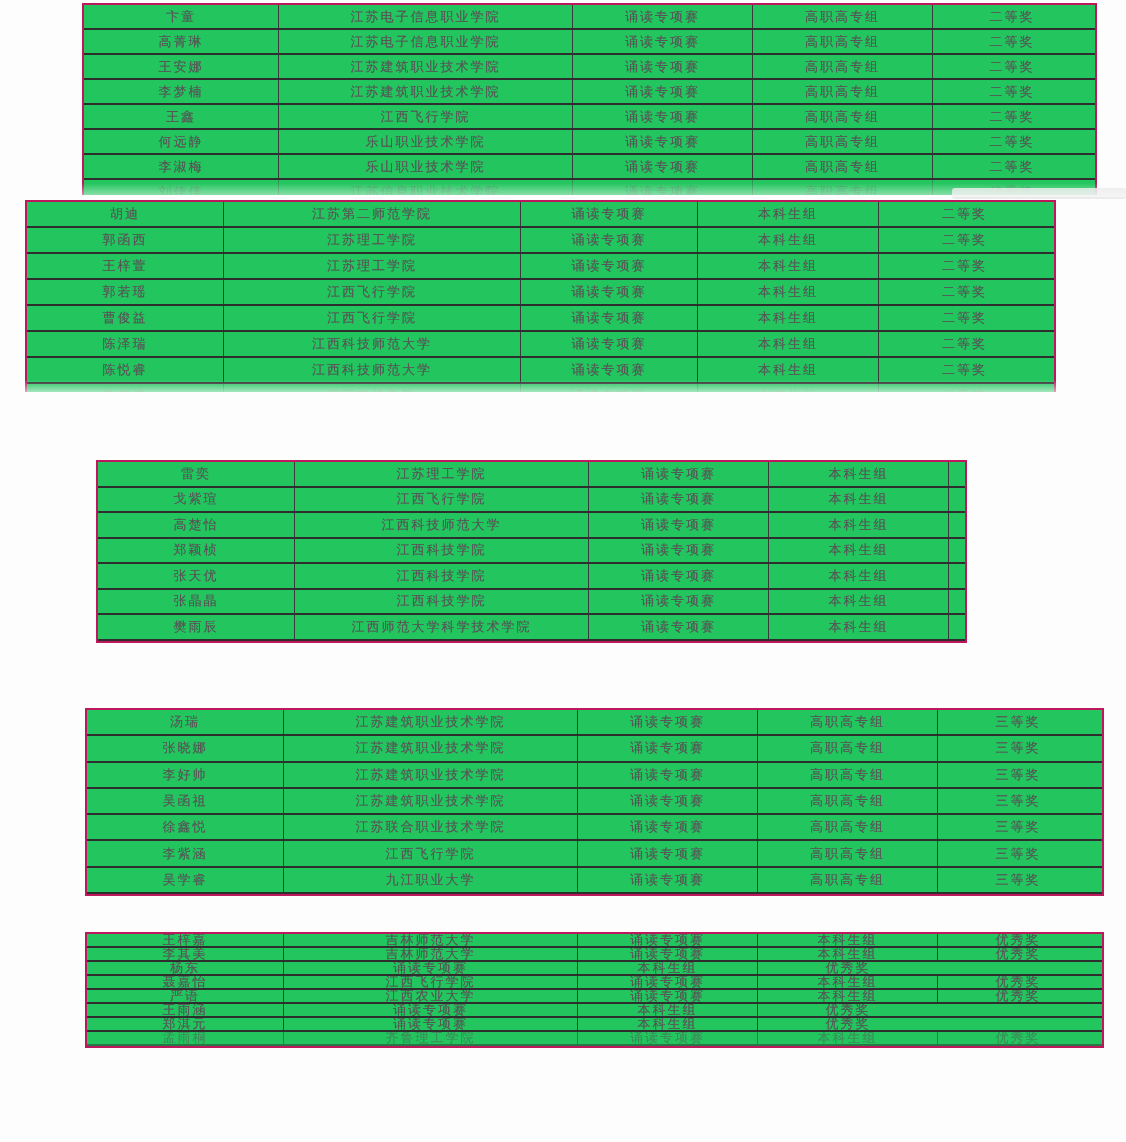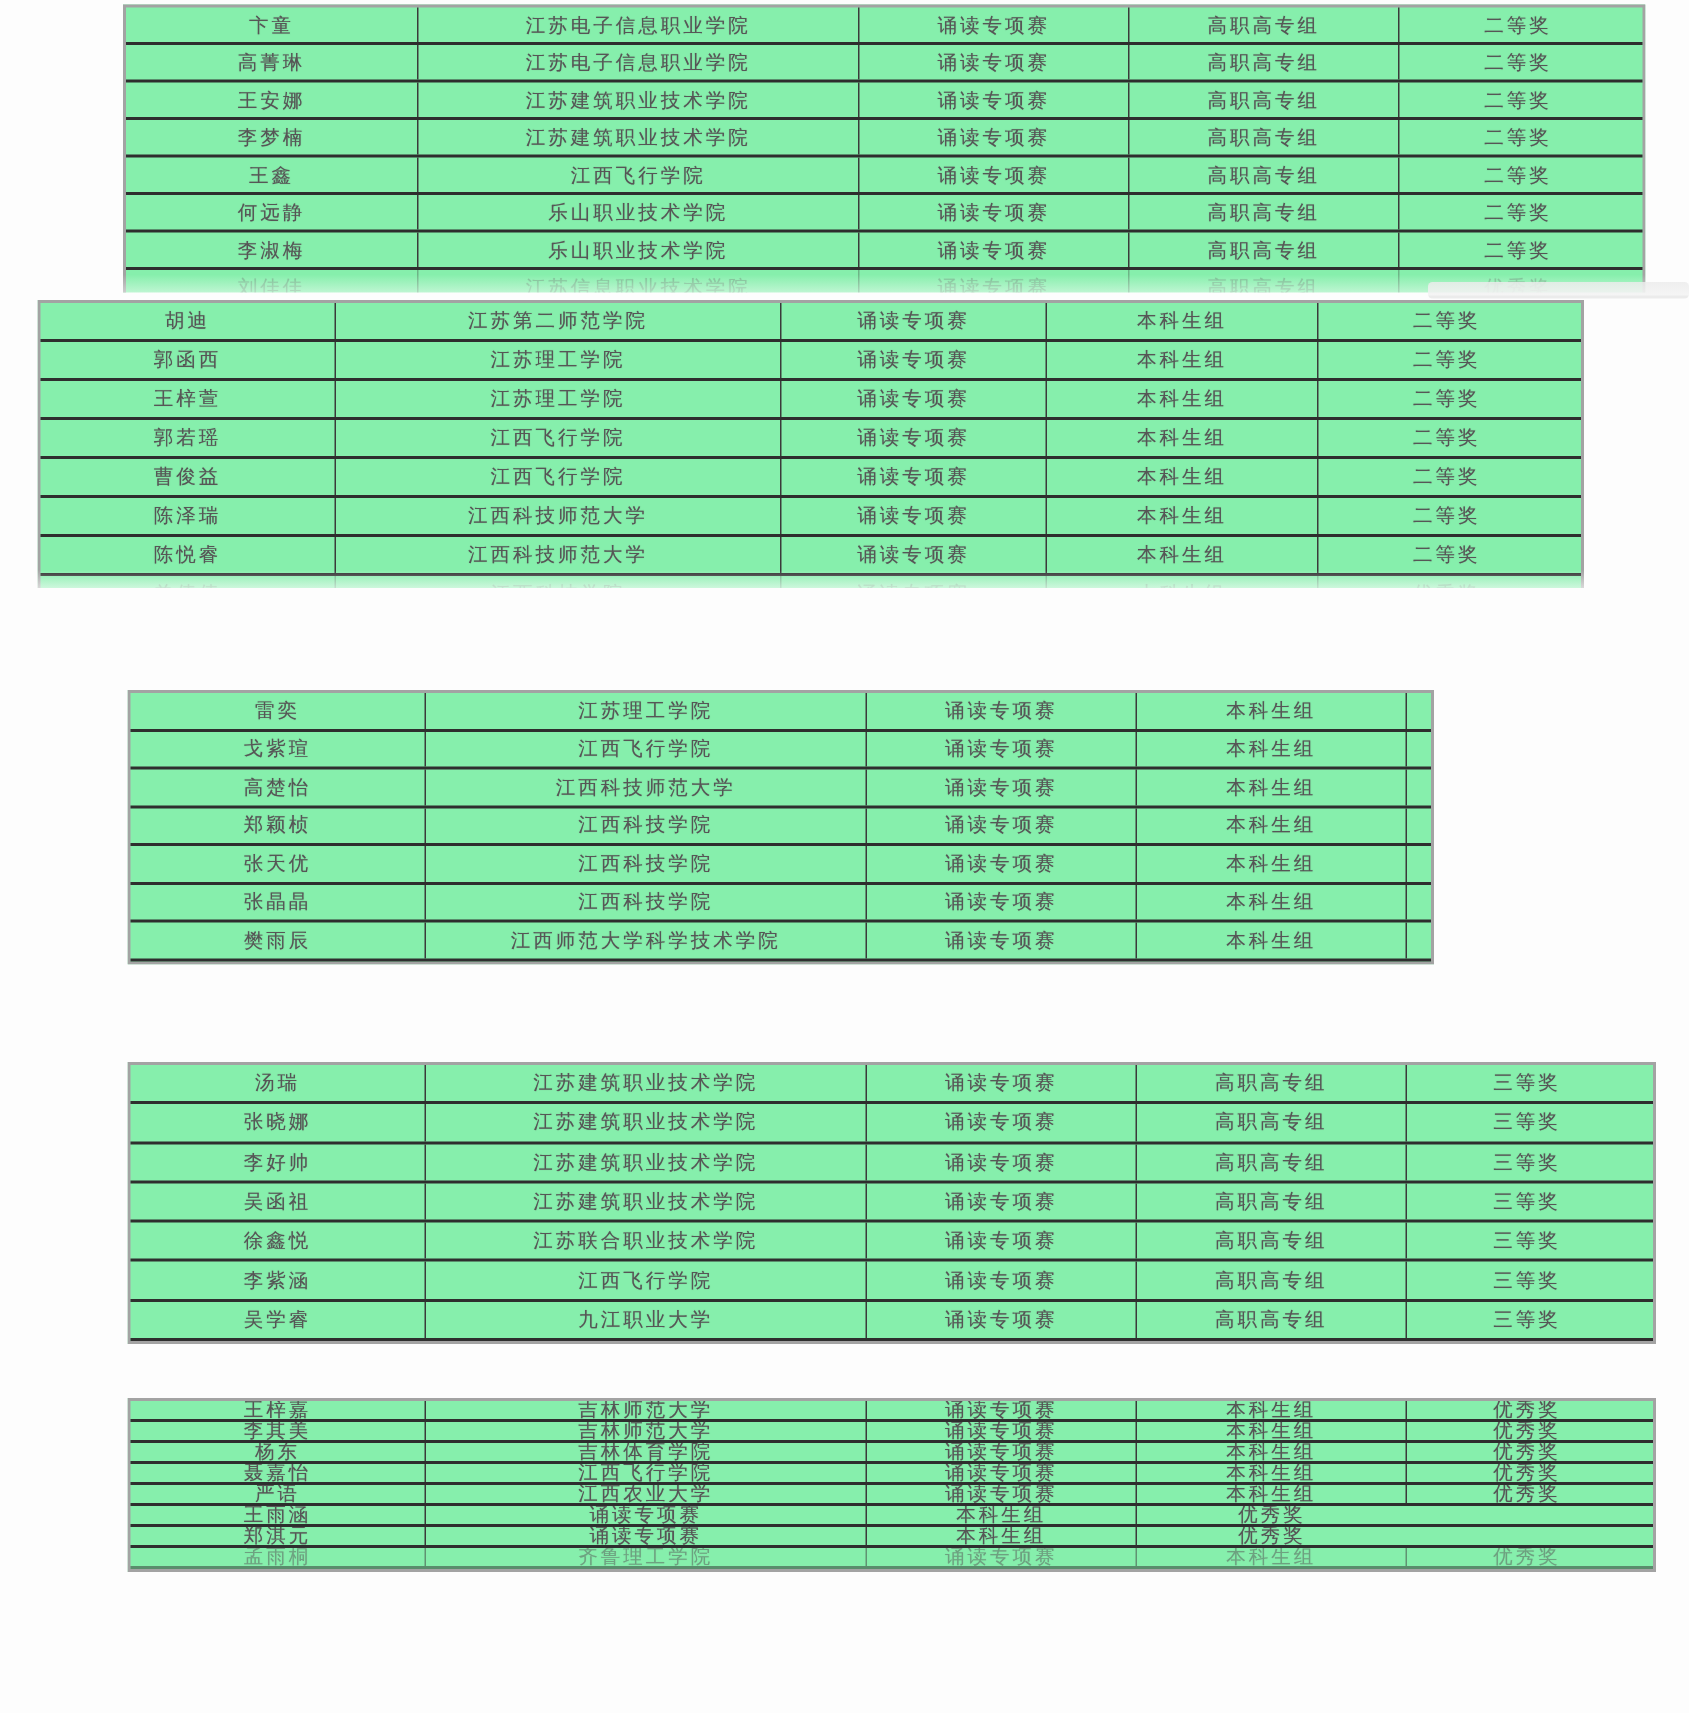--- a/index.html
+++ b/index.html
@@ -3,22 +3,22 @@
 <meta charset="utf-8">
 <style>
   html,body{margin:0;padding:0;}
   body{
     width:1126px;height:1142px;position:relative;overflow:hidden;
     background:#fdfdfd;
     font-family:"Liberation Serif","DejaVu Serif",serif;
   }
   .tablewrap{position:absolute;overflow:hidden;}
   .table{
-    border:2px solid #a3a3a3;
-    background:#86efac;
+    border:2px solid #be185d;
+    background:#22c55e;
     box-sizing:border-box;
   }
   .row{
     display:grid;
     border-bottom:2px solid #2e2e2e;
     box-sizing:border-box;
   }
   .row:last-child{border-bottom:2px solid #2e2e2e;}
   .cell{
     display:flex;align-items:center;justify-content:center;
@@ -31,21 +31,21 @@
   .cell:last-child{border-right:none;}
   
   .t1 .row{grid-template-columns:195px 294px 180px 180px 158px;height:25px;}
   .t2 .row{grid-template-columns:197px 297px 177px 181px 171px;height:26px;}
   .t3 .row{grid-template-columns:197px 294px 180px 180px 160px;height:25.5px;}
   .t4 .row{grid-template-columns:197px 294px 180px 180px 160px;height:26.3px;}
   .t5 .row{grid-template-columns:197px 294px 180px 180px 160px;height:14px;}
   #wrap1{left:82px;top:0;width:1015px;height:195px;}
   #wrap1 .table{margin-top:3px;}
   #wrap2{left:25px;top:200px;width:1031px;height:192px;}
-  #wrap3{left:85px;top:460px;width:871px;height:183px;}
+  #wrap3{left:96px;top:460px;width:871px;height:183px;}
   #wrap4{left:85px;top:708px;width:1019px;height:189px;}
   #wrap5{left:85px;top:932px;width:1019px;height:212px;}
   .row.partial{opacity:.32;}
   #wrap5 .row.partial{opacity:.5;}
   
   .scan-shadow{
     position:absolute;left:952px;top:188px;width:174px;height:11px;
     background:#e7e7e7;border-radius:3px;opacity:.85;
   }
   .watermark{position:absolute;left:330px;top:795px;opacity:.55;}
@@ -307,21 +307,20 @@
       </div>
       <div class="row">
         <div class="cell">李其美</div>
         <div class="cell">吉林师范大学</div>
         <div class="cell">诵读专项赛</div>
         <div class="cell">本科生组</div>
         <div class="cell">优秀奖</div>
       </div>
       <div class="row">
         <div class="cell">杨东</div>
-        <div class="cell">吉林体育学院</div>
         <div class="cell">诵读专项赛</div>
         <div class="cell">本科生组</div>
         <div class="cell">优秀奖</div>
       </div>
       <div class="row">
         <div class="cell">聂嘉怡</div>
         <div class="cell">江西飞行学院</div>
         <div class="cell">诵读专项赛</div>
         <div class="cell">本科生组</div>
         <div class="cell">优秀奖</div>

